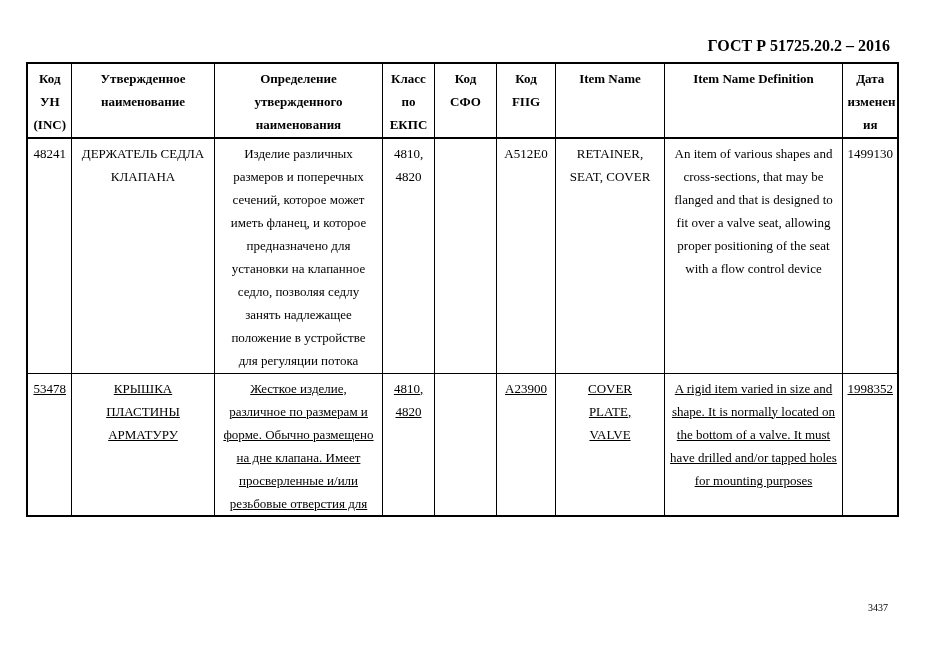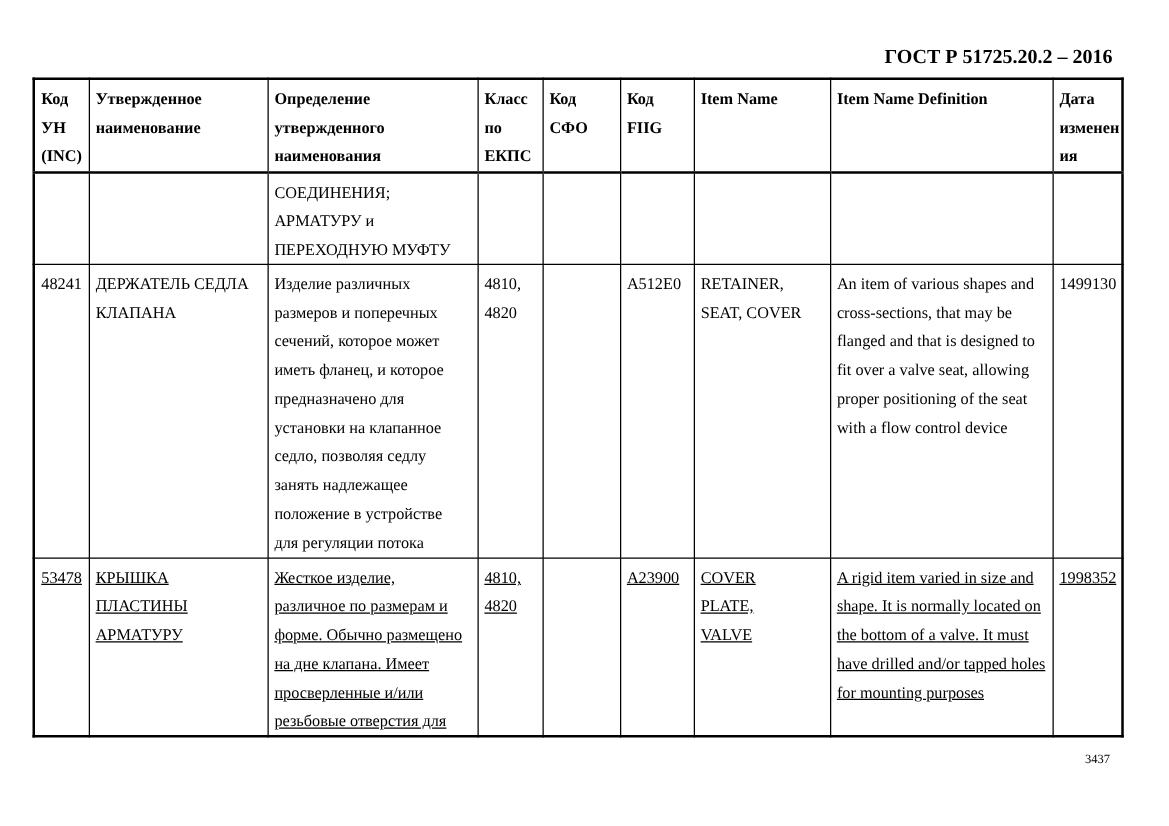--- a/index.html
+++ b/index.html
@@ -32,21 +32,21 @@
     top: 62px;
     width: 871px;
     table-layout: fixed;
     border-collapse: collapse;
     border: 2px solid #000000;
   }
   table.doc-table th,
   table.doc-table td {
     border: 1px solid #000000;
     vertical-align: top;
-    text-align: left;
+    text-align: center;
     padding: 3px 4px 0 5px;
     font-size: 13px;
     line-height: 23px;
     white-space: pre-line;
     font-weight: normal;
   }
   table.doc-table th {
     font-weight: bold;
     border-bottom: 2px solid #000000;
   }
@@ -98,33 +98,20 @@
         <th>Код
 FIIG</th>
         <th>Item Name</th>
         <th>Item Name Definition</th>
         <th>Дата
 изменен
 ия</th>
       </tr>
     </thead>
     <tbody>
-      <tr class="h-r0">
-        <td></td>
-        <td></td>
-        <td>СОЕДИНЕНИЯ;
-АРМАТУРУ и
-ПЕРЕХОДНУЮ МУФТУ</td>
-        <td></td>
-        <td></td>
-        <td></td>
-        <td></td>
-        <td></td>
-        <td></td>
-      </tr>
       <tr class="h-r1">
         <td>48241</td>
         <td>ДЕРЖАТЕЛЬ СЕДЛА
 КЛАПАНА</td>
         <td>Изделие различных
 размеров и поперечных
 сечений, которое может
 иметь фланец, и которое
 предназначено для
 установки на клапанное

